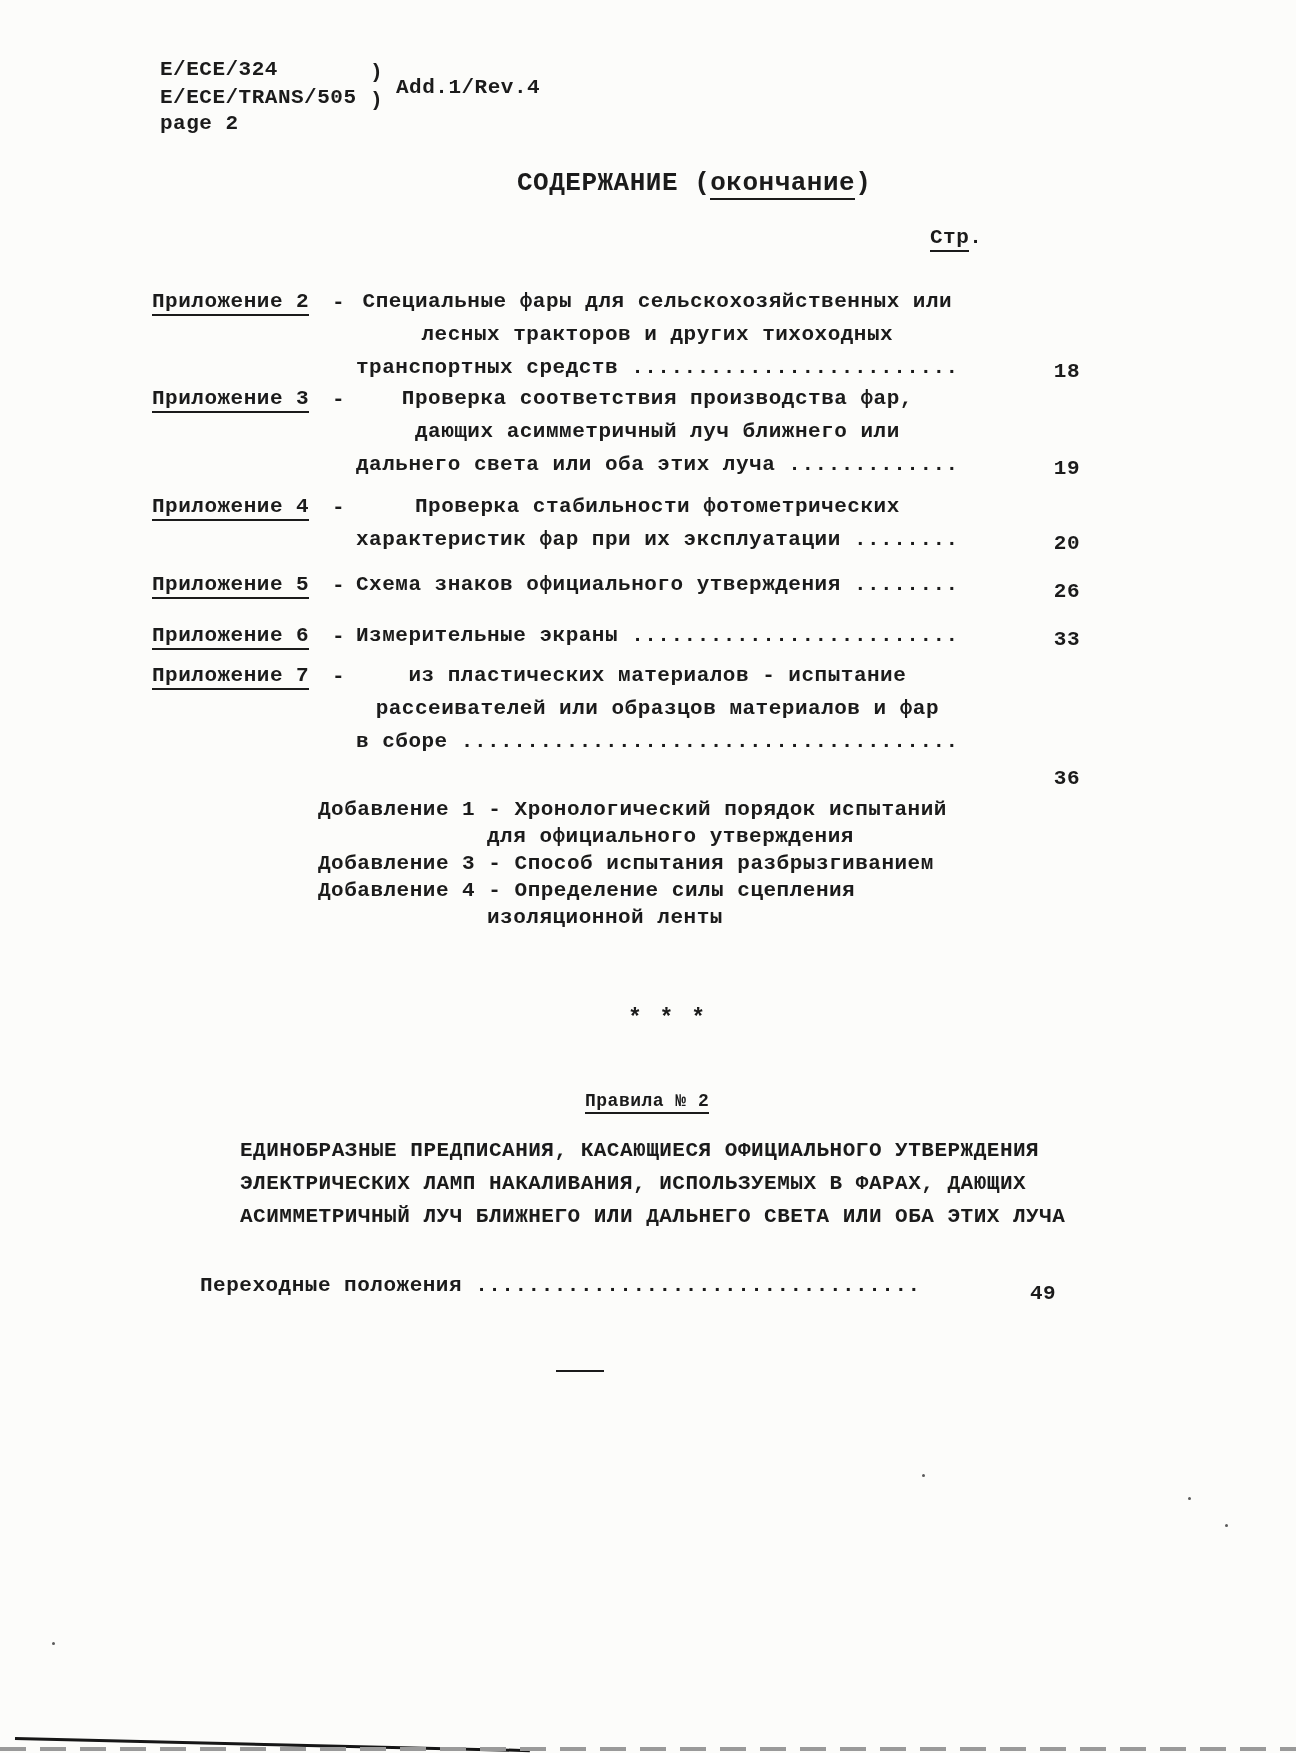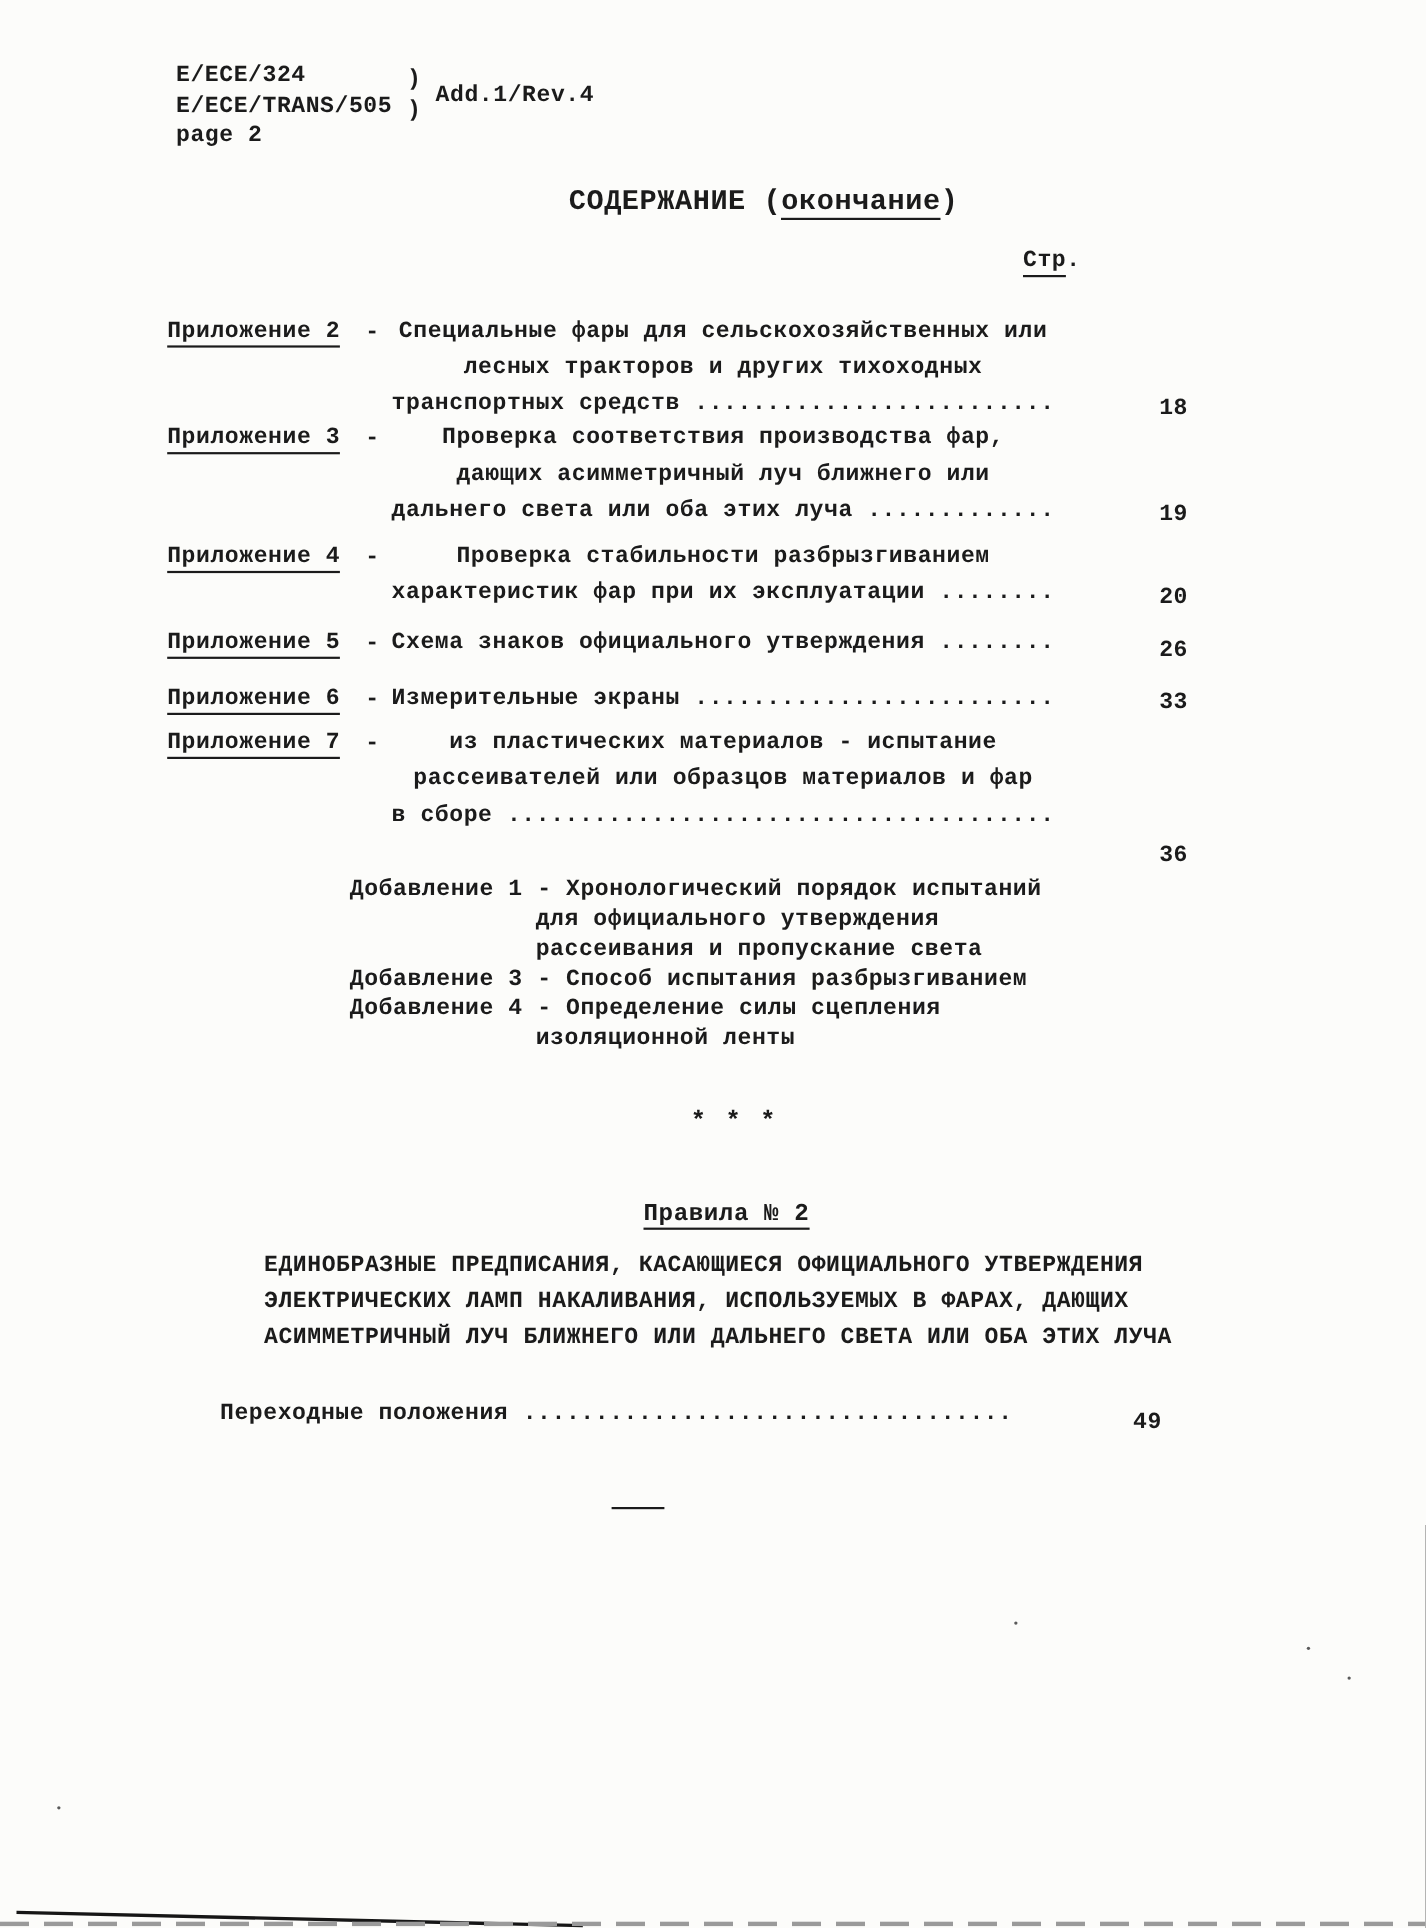--- a/index.html
+++ b/index.html
@@ -37,21 +37,21 @@
   .entry-a5{top:574px;} .entry-a5 .pagenum{top:6px;}
   .entry-a6{top:625px;} .entry-a6 .pagenum{top:3px;}
   .entry-a7{top:665px;} .entry-a7 .pagenum{top:102px;}
 
   
   .appendix{left:318px;top:796px;line-height:27px;white-space:nowrap;}
   .app-cont{padding-left:169px;}
 
   
   .stars{left:628px;top:1006px;font-size:23px;letter-spacing:2px;}
-  .rules{left:585px;top:1091px;font-size:22px;}
+  .rules{left:585px;top:1091px;font-size:18px;}
   .para{left:240px;top:1134px;line-height:33px;white-space:nowrap;}
   .trans{left:200px;top:1274px;}
   .trans-page{left:1030px;top:1282px;width:50px;text-align:left;}
 
   
   .divider{left:556px;top:1370px;width:48px;height:2px;background:#1b1b1b;}
   .artifact-black{left:15px;top:1737px;width:515px;height:3px;background:#161616;
                   transform:rotate(1.35deg);transform-origin:left center;}
   .artifact-dashed{left:0;top:1747px;width:1296px;height:4px;
                    background:repeating-linear-gradient(90deg,#9a9a9a 0 26px,rgba(0,0,0,0) 26px 40px);}
@@ -94,21 +94,21 @@
       <div>дающих асимметричный луч ближнего или</div>
       <div>дальнего света или оба этих луча .............</div>
     </div>
     <span class="pagenum">19</span>
   </div>
 
   <div class="abs entry entry-a4">
     <span class="label u">Приложение 4</span>
     <span class="dash">-</span>
     <div class="desc">
-      <div>Проверка стабильности разбрызгиванием</div>
+      <div>Проверка стабильности фотометрических</div>
       <div>характеристик фар при их эксплуатации ........</div>
     </div>
     <span class="pagenum">20</span>
   </div>
 
   <div class="abs entry entry-a5">
     <span class="label u">Приложение 5</span>
     <span class="dash">-</span>
     <div class="desc">
       <div>Схема знаков официального утверждения ........</div>
@@ -132,21 +132,20 @@
       <div>из пластических материалов - испытание</div>
       <div>рассеивателей или образцов материалов и фар</div>
       <div>в сборе ......................................</div>
     </div>
     <span class="pagenum">36</span>
   </div>
 
   <div class="abs appendix">
     <div><span>Добавление 1</span> <span>-</span> <span>Хронологический порядок испытаний</span></div>
     <div class="app-cont">для официального утверждения</div>
-    <div class="app-cont">рассеивания и пропускание света</div>
     <div><span>Добавление 3</span> <span>-</span> <span>Способ испытания разбрызгиванием</span></div>
     <div><span>Добавление 4</span> <span>-</span> <span>Определение силы сцепления</span></div>
     <div class="app-cont">изоляционной ленты</div>
   </div>
 
   <div class="abs stars nw">* * *</div>
 
   <div class="abs rules nw"><span class="u">Правила № 2</span></div>
 
   <div class="abs para">

